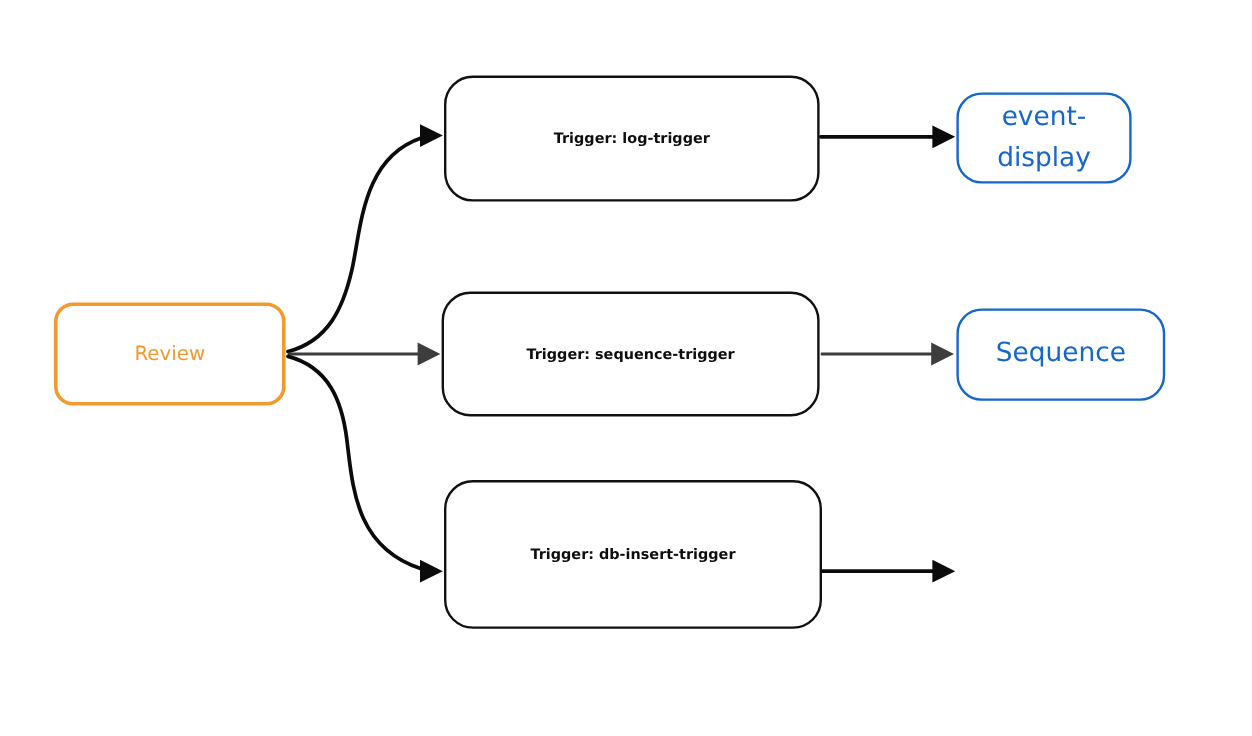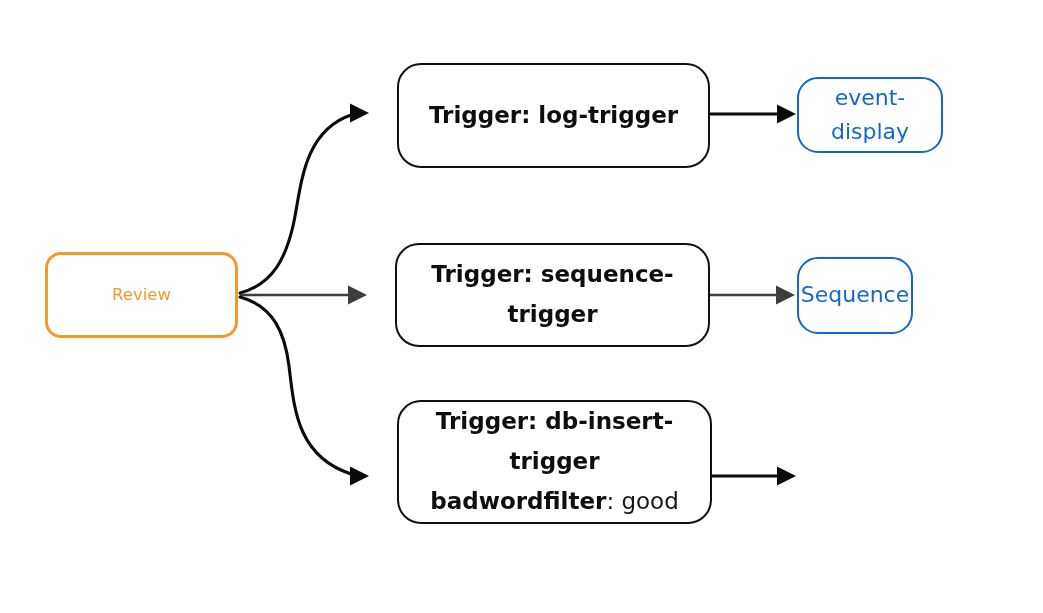--- a/index.html
+++ b/index.html
@@ -43,37 +43,36 @@
     border: 3px solid var(--orange);
     border-radius: 16px;
     color: var(--orange);
     font-size: 16.5px;
     line-height: 1.55;
   }
   .trigger {
     border: 2.8px solid var(--ink);
     border-radius: 24px;
     color: #161616;
-    font-size: 23px;
+    font-size: 12px;
     line-height: 1.73;
-    margin-left: 27px;
   }
   .trigger .t-title, .trigger b { font-weight: 700; color: #0e0e0e; }
   #trigger-log      { left: 370px; top: 63px;  width: 313px; height: 105px; }
   #trigger-sequence { left: 368px; top: 243px; width: 315px; height: 104px; }
   #trigger-db       { left: 370px; top: 400px; width: 315px; height: 124px; }
   .sink {
     border: 2.5px solid var(--blue);
     border-radius: 21px;
     color: var(--blue);
     font-size: 22px;
     line-height: 1.55;
   }
   #sink-event-display { left: 797px; top: 77px;  width: 146px; height: 76px; }
-  #sink-sequence      { left: 797px; top: 257px; width: 116px; height: 77px; }
+  #sink-sequence      { left: 797px; top: 257px; width: 174px; height: 77px; }
   #sink-node-server   { left: 797px; top: 438px; width: 146px; height: 77px; }
   .line { display: block; }
 </style>
 </head>
 <body>
 
 <div class="stage">
 
   <svg class="edges" width="1043" height="613" viewBox="0 0 1043 613" xmlns="http://www.w3.org/2000/svg">
 
@@ -103,21 +102,20 @@
   <div class="node trigger" id="trigger-log">
     <span class="line t-title">Trigger: log-trigger</span>
   </div>
 
   <div class="node trigger" id="trigger-sequence">
     <span class="line t-title">Trigger: sequence-trigger</span>
   </div>
 
   <div class="node trigger" id="trigger-db">
     <span class="line t-title">Trigger: db-insert-trigger</span>
-    <span class="line"><b>badwordfilter</b><span>: good</span></span>
   </div>
 
   <div class="node sink" id="sink-event-display">
     <span class="line">event-display</span>
   </div>
 
   <div class="node sink" id="sink-sequence">
     <span class="line">Sequence</span>
   </div>
 

